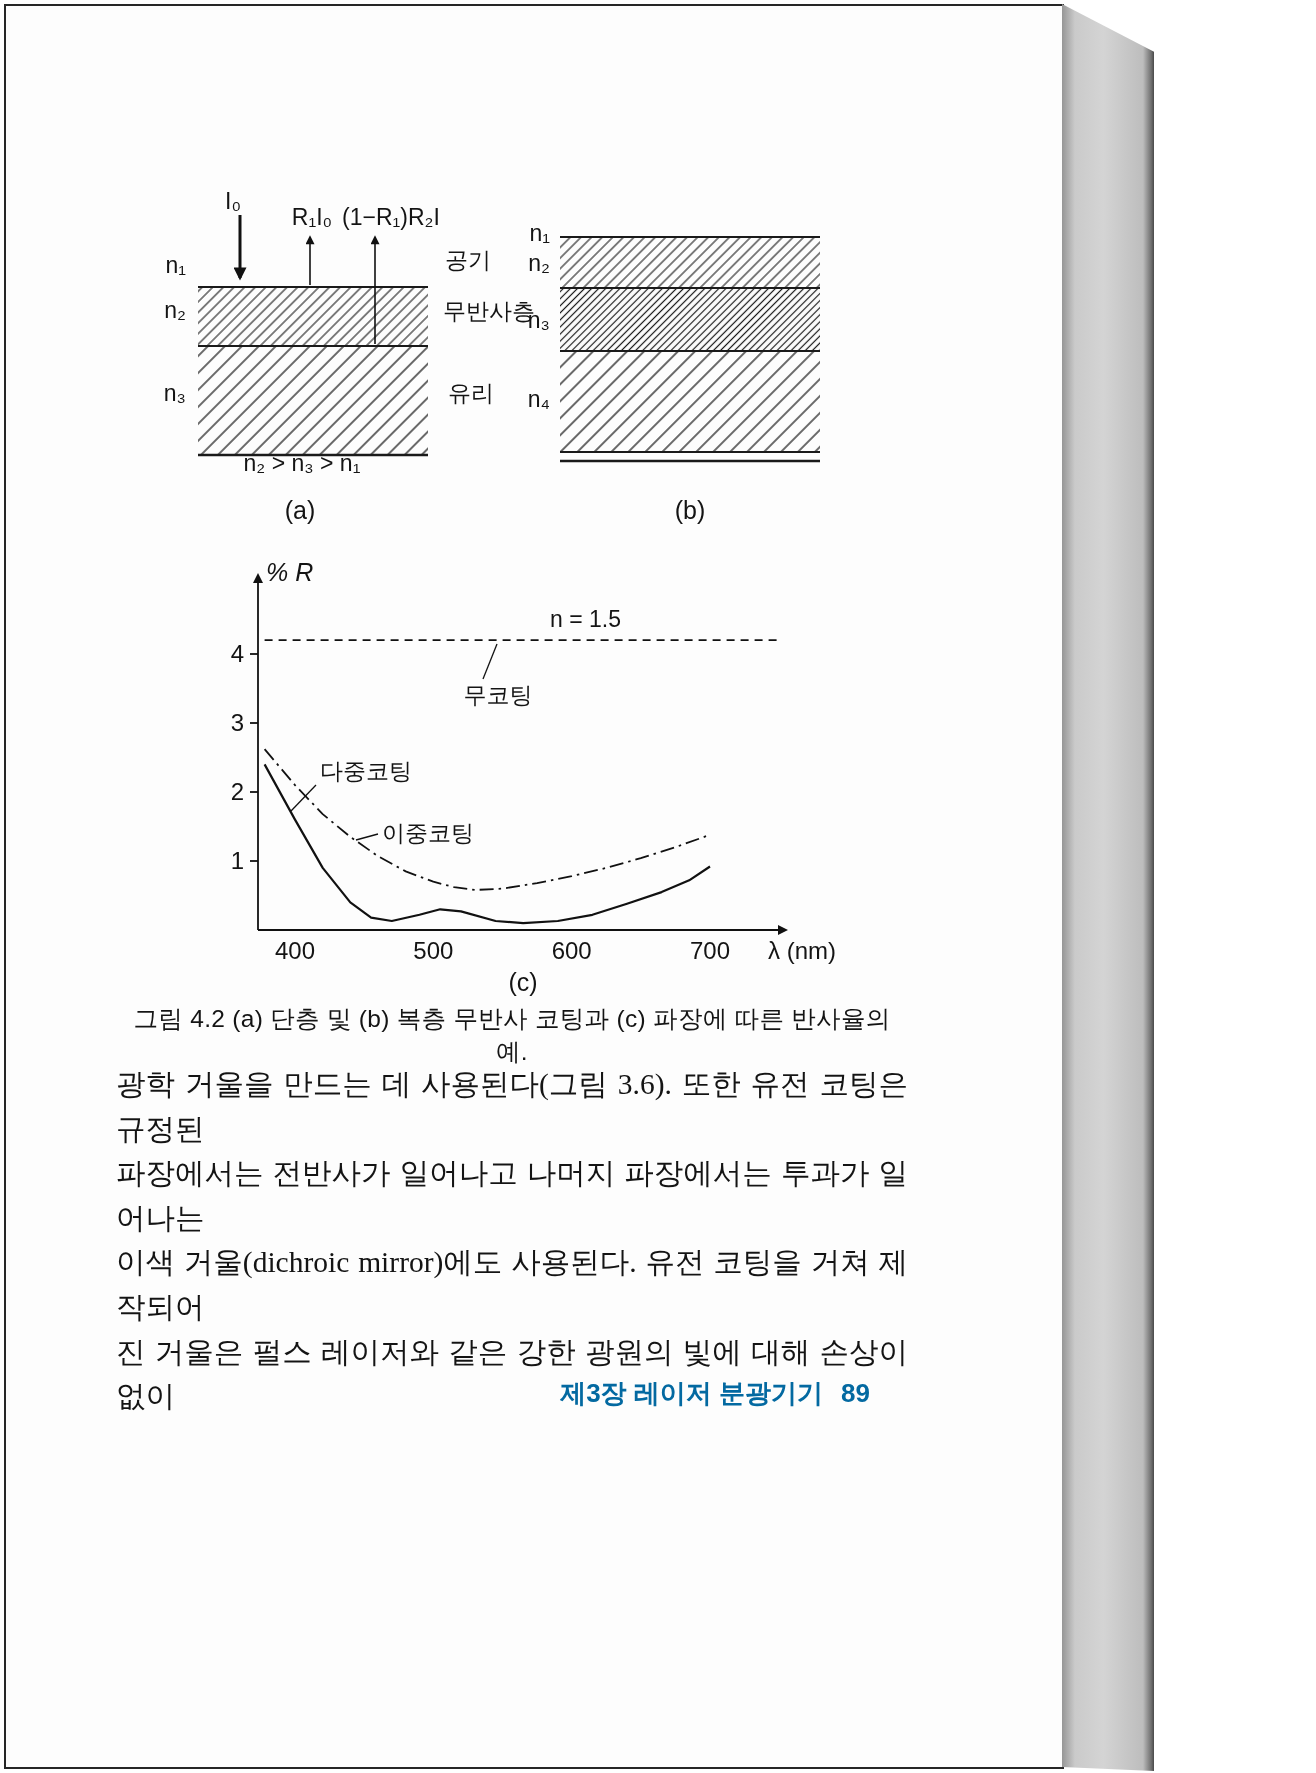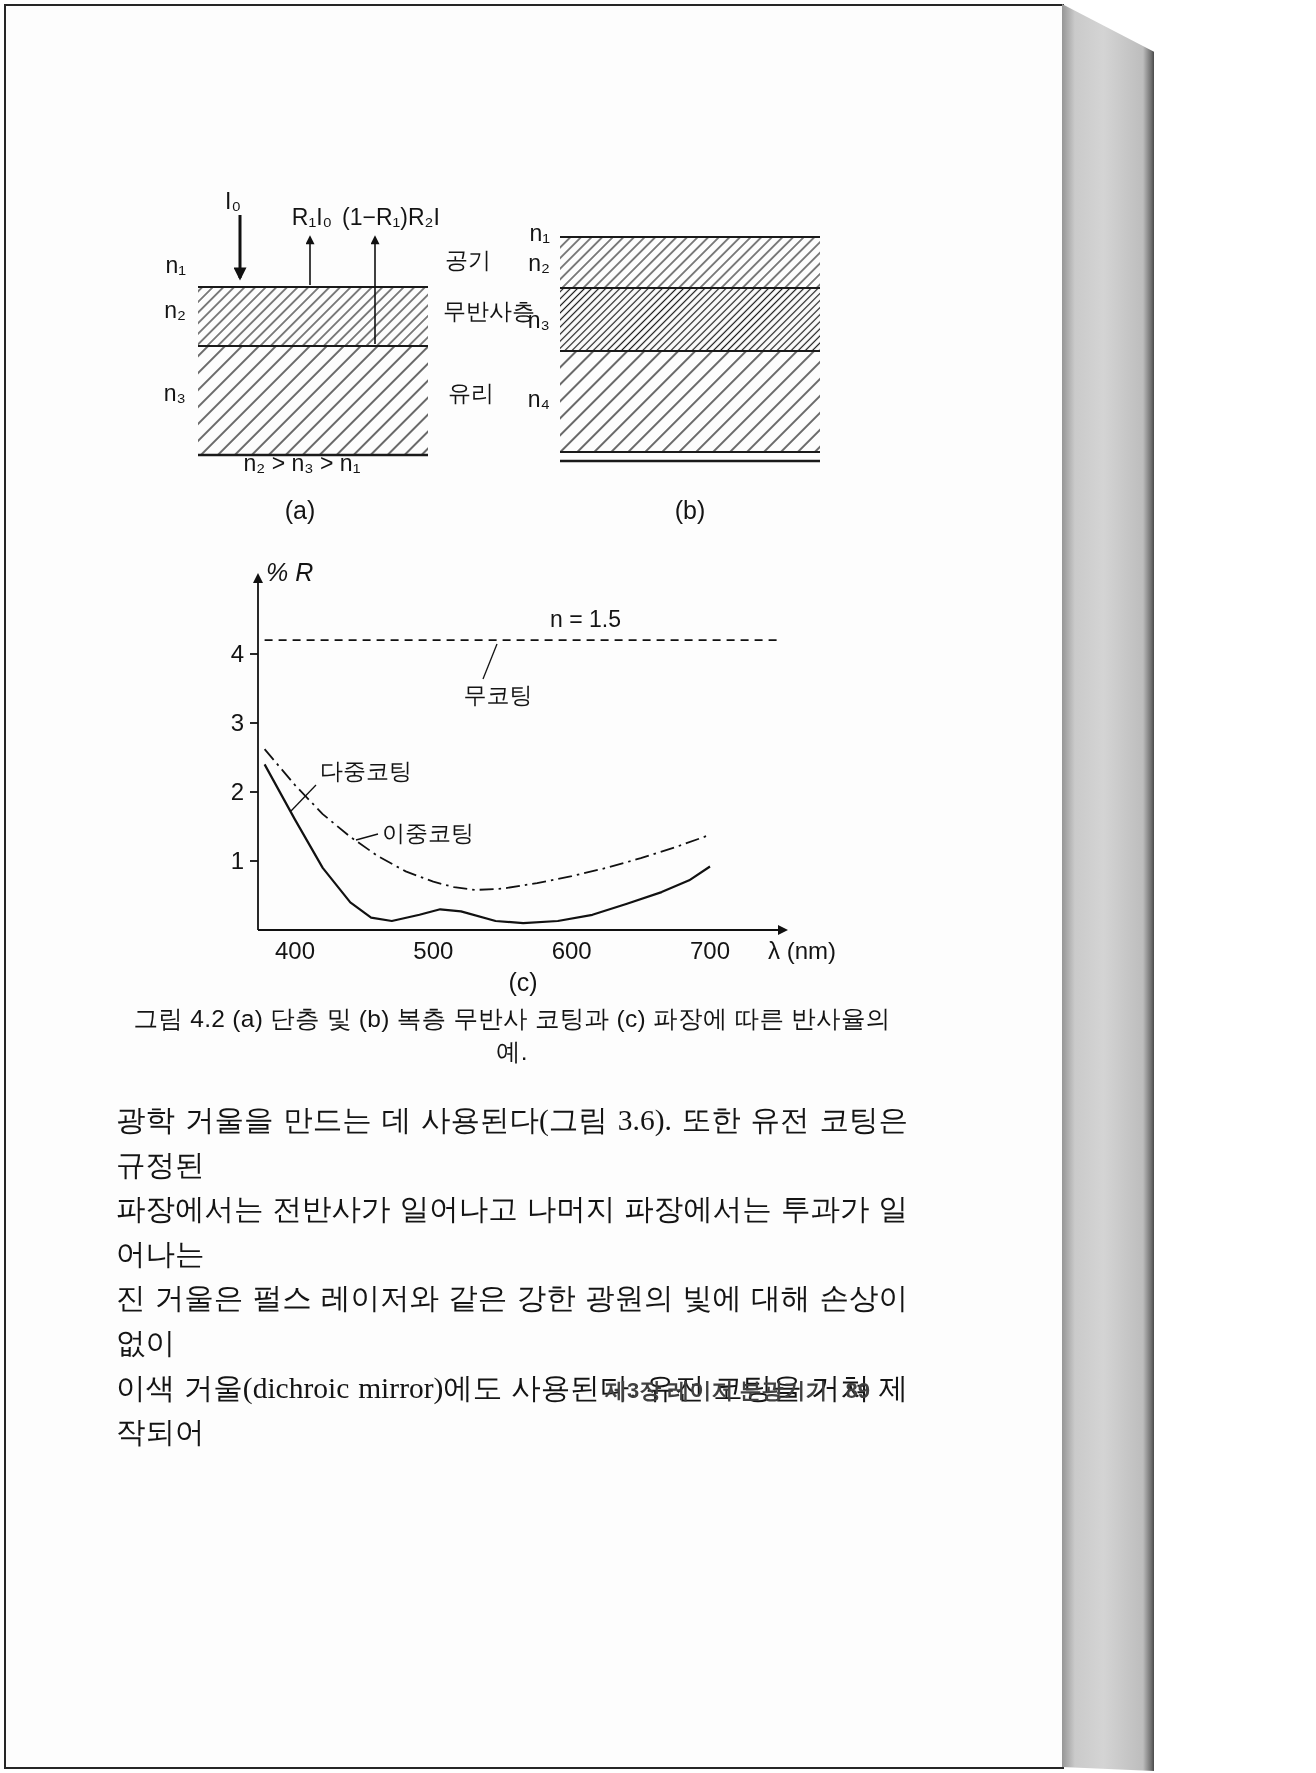--- a/index.html
+++ b/index.html
@@ -18,24 +18,24 @@
   .mid{text-anchor:middle;}
   .end{text-anchor:end;}
   .ital{font-style:italic;}
   .axis{stroke:#111;stroke-width:1.8;fill:none;}
   .series{fill:none;stroke:#111;stroke-linejoin:round;}
   .leader{stroke:#111;stroke-width:1.3;}
   .iface{stroke:#1a1a1a;}
   .caption{position:absolute;left:116px;top:1002px;width:792px;text-align:center;
            font-size:24.5px;letter-spacing:.3px;color:#141414;}
   .bodytext{position:absolute;left:116px;top:1062px;width:792px;
-            font-family:"Liberation Serif","DejaVu Serif",serif;font-size:29.5px;color:#141414;margin-top:36px;}
+            font-family:"Liberation Serif","DejaVu Serif",serif;font-size:29.5px;color:#141414;}
   .bodytext .tline{line-height:44.6px;text-align:justify;text-align-last:justify;}
   .footer{position:absolute;left:116px;top:1376px;width:754px;text-align:right;
-          font-size:22px;font-weight:bold;color:#404040;}
+          font-size:26px;font-weight:bold;color:#0369a1;}
   .footer .num{margin-left:18px;}
 </style>
 </head>
 <body>
 
 <div class="canvas">
   <div class="page"></div>
   <div class="edge"></div>
 
   <svg class="figsvg" style="left:140px;top:185px;" width="720" height="350" viewBox="0 0 720 350">
@@ -139,20 +139,20 @@
     <text class="dlabel" x="152" y="296">이중코팅</text>
 
     <text class="dlabel-lg mid" x="293" y="446">(c)</text>
   </svg>
 
   <div class="caption">그림 4.2 (a) 단층 및 (b) 복층 무반사 코팅과 (c) 파장에 따른 반사율의 예.</div>
 
   <div class="bodytext">
     <div class="tline">광학 거울을 만드는 데 사용된다(그림 3.6). 또한 유전 코팅은 규정된</div>
     <div class="tline">파장에서는 전반사가 일어나고 나머지 파장에서는 투과가 일어나는</div>
+    <div class="tline">이색 거울(dichroic mirror)에도 사용된다. 유전 코팅을 거쳐 제작되어</div>
     <div class="tline">진 거울은 펄스 레이저와 같은 강한 광원의 빛에 대해 손상이 없이</div>
-    <div class="tline">이색 거울(dichroic mirror)에도 사용된다. 유전 코팅을 거쳐 제작되어</div>
   </div>
 
   <div class="footer">
     <span>제3장  레이저 분광기기</span><span class="num">89</span>
   </div>
 </div>
 
 </body></html>

